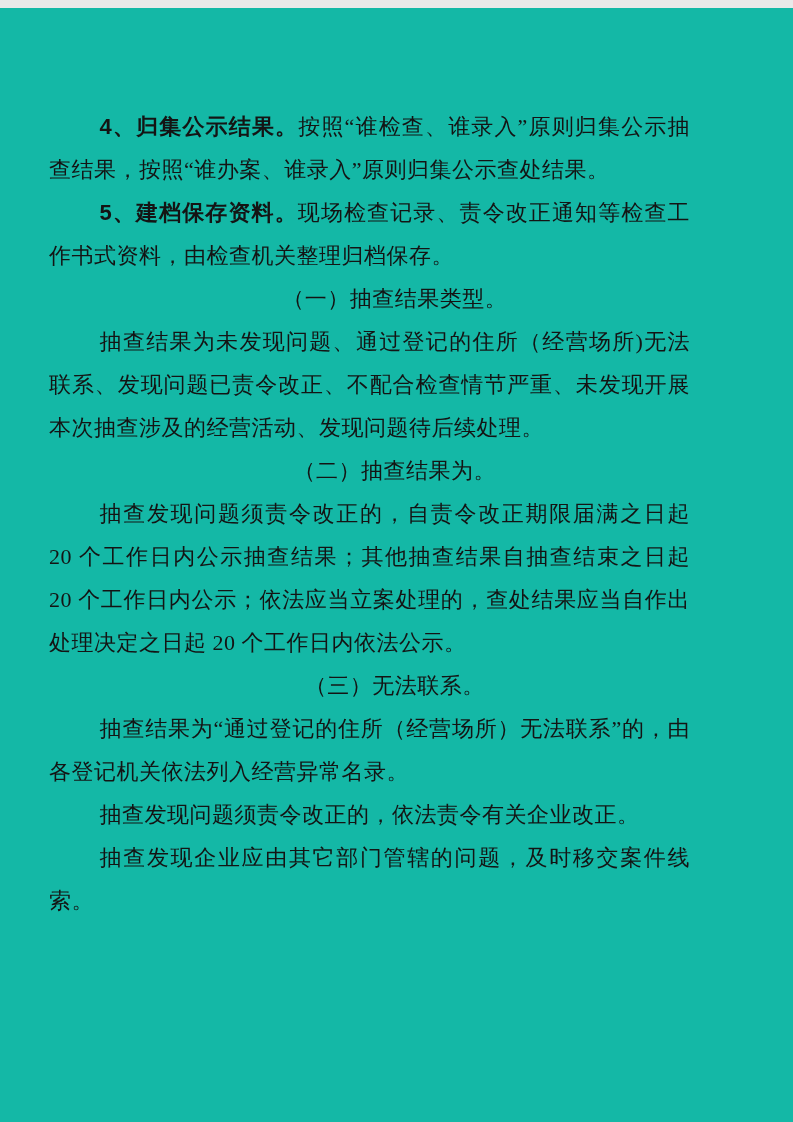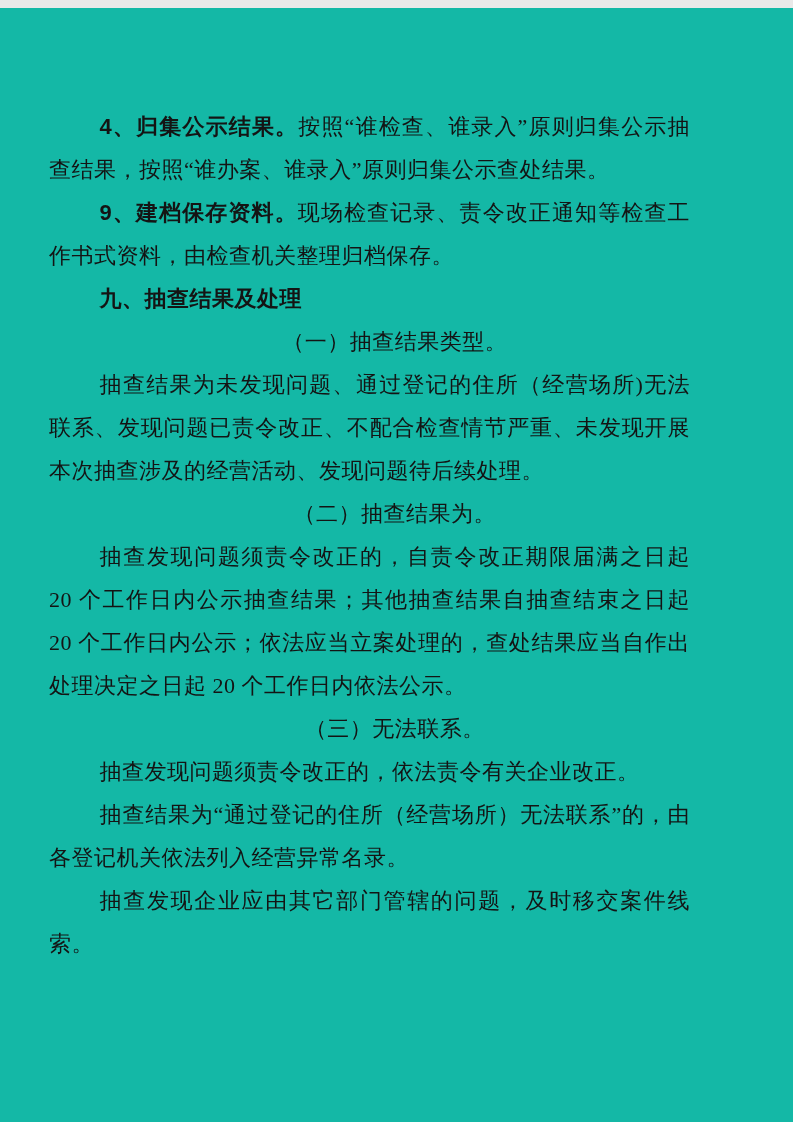--- a/index.html
+++ b/index.html
@@ -43,35 +43,34 @@
   }
 </style>
 </head>
 <body>
 
 <div class="page">
   <div class="doc">
 
     <p><span class="lead-bold">4、归集公示结果。</span><span>按照“谁检查、谁录入”原则归集公示抽查结果，按照“谁办案、谁录入”原则归集公示查处结果。</span></p>
 
-    <p><span class="lead-bold">9、建档保存资料。</span><span>现场检查记录、责令改正通知等检查工作书式资料，由检查机关整理归档保存。</span></p>
+    <p><span class="lead-bold">5、建档保存资料。</span><span>现场检查记录、责令改正通知等检查工作书式资料，由检查机关整理归档保存。</span></p>
 
-    <p class="sec-heading">九、抽查结果及处理</p>
 
     <p class="sub-heading">（一）抽查结果类型。</p>
 
     <p>抽查结果为未发现问题、通过登记的住所（经营场所)无法联系、发现问题已责令改正、不配合检查情节严重、未发现开展本次抽查涉及的经营活动、发现问题待后续处理。</p>
 
     <p class="sub-heading">（二）抽查结果为。</p>
 
     <p>抽查发现问题须责令改正的，自责令改正期限届满之日起 20 个工作日内公示抽查结果；其他抽查结果自抽查结束之日起 20 个工作日内公示；依法应当立案处理的，查处结果应当自作出处理决定之日起 20 个工作日内依法公示。</p>
 
     <p class="sub-heading">（三）无法联系。</p>
 
+    <p>抽查结果为“通过登记的住所（经营场所）无法联系”的，由各登记机关依法列入经营异常名录。</p>
+
     <p>抽查发现问题须责令改正的，依法责令有关企业改正。</p>
-
-    <p>抽查结果为“通过登记的住所（经营场所）无法联系”的，由各登记机关依法列入经营异常名录。</p>
 
 
     <p>抽查发现企业应由其它部门管辖的问题，及时移交案件线索。</p>
 
   </div>
 </div>
 
 </body></html>

